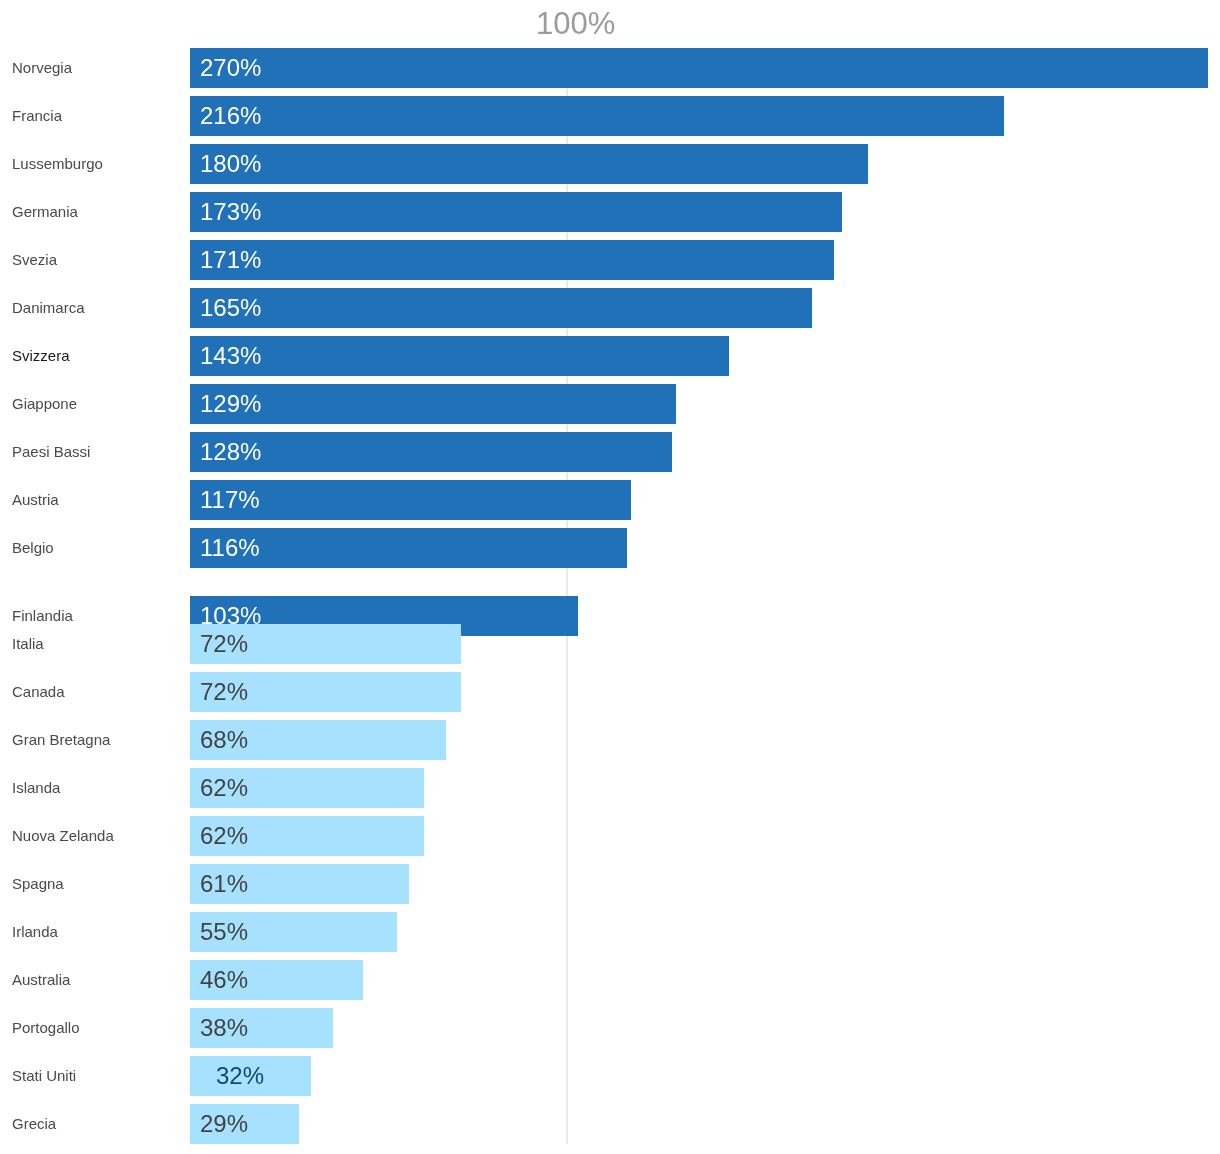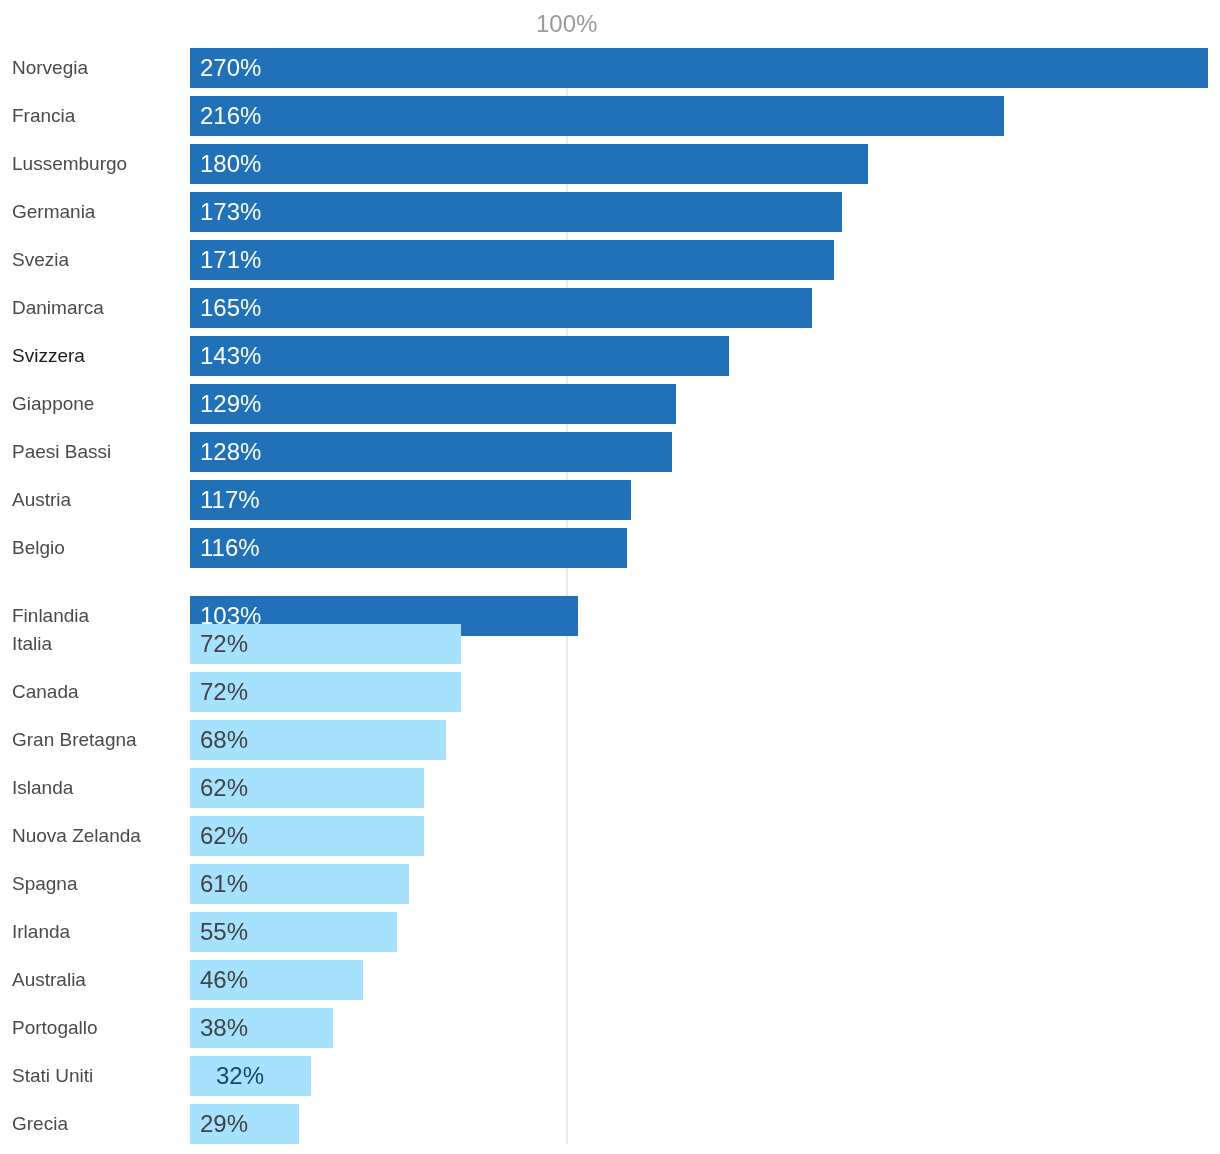--- a/index.html
+++ b/index.html
@@ -4,23 +4,23 @@
 <title>100%</title>
 <style>
   html,body{margin:0;padding:0;}
   body{
     width:1220px;height:1154px;background:#ffffff;
     font-family:"Liberation Sans",sans-serif;
     overflow:hidden;
   }
   #chart{position:relative;width:1220px;height:1154px;background:#ffffff;}
   .gridline{position:absolute;background:#e9e9e9;}
-  .axis-label{position:absolute;font-size:24px;line-height:24px;white-space:nowrap;will-change:opacity;}
+  .axis-label{position:absolute;font-size:31px;line-height:24px;white-space:nowrap;will-change:opacity;}
   .row{position:absolute;left:0;width:1220px;}
-  .cat{position:absolute;font-size:19px;line-height:24px;white-space:nowrap;will-change:opacity;}
+  .cat{position:absolute;font-size:15px;line-height:24px;white-space:nowrap;will-change:opacity;}
   .bar{position:absolute;}
   .val{position:absolute;font-size:24px;line-height:24px;white-space:nowrap;will-change:opacity;}
 </style>
 </head>
 <body style="background: rgb(255, 255, 255);">
 
 <div id="chart" style="background: rgb(255, 255, 255);">
   <div class="gridline" id="gridline" style="left: 566px; top: 48px; width: 2px; height: 1096px; background: rgb(233, 233, 233);"></div>
   <div class="axis-label" id="axislabel" style="left: 536px; top: 12px; color: rgb(155, 155, 155);">100%</div>
   <div id="rows">

